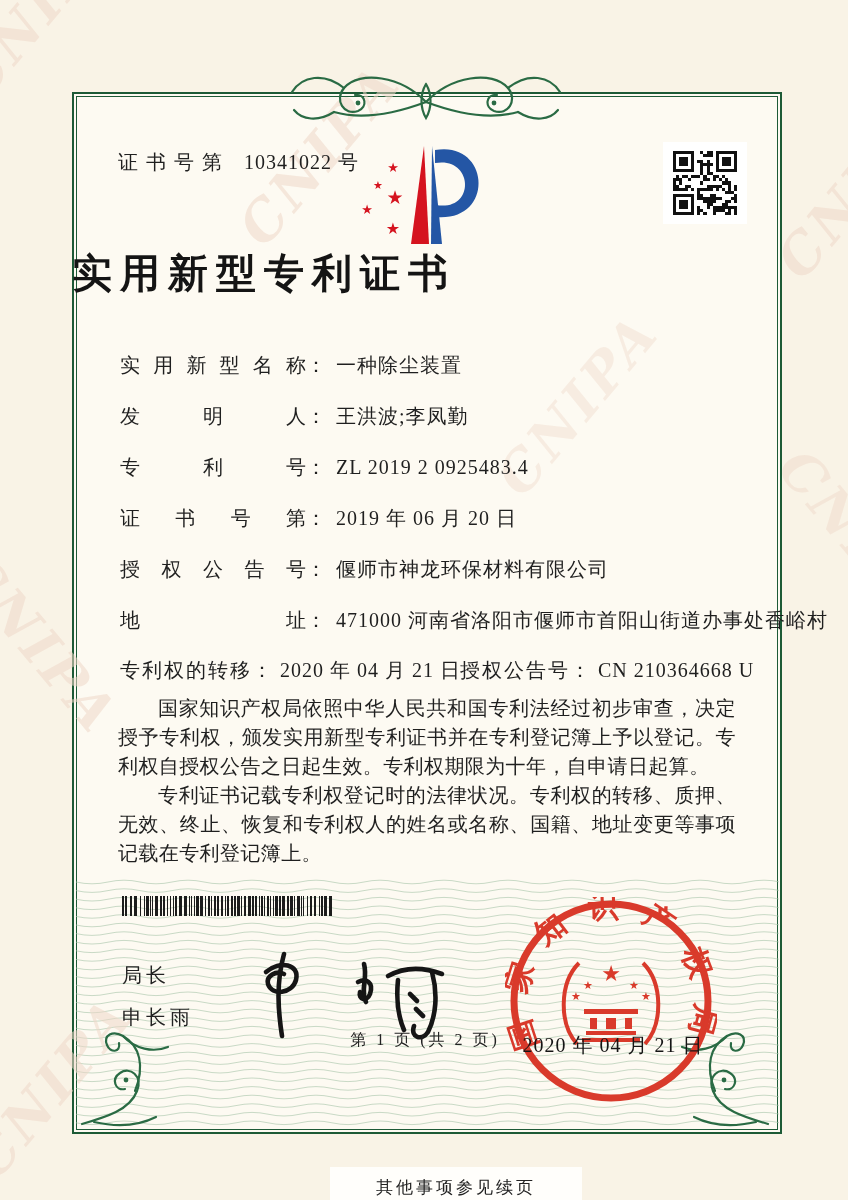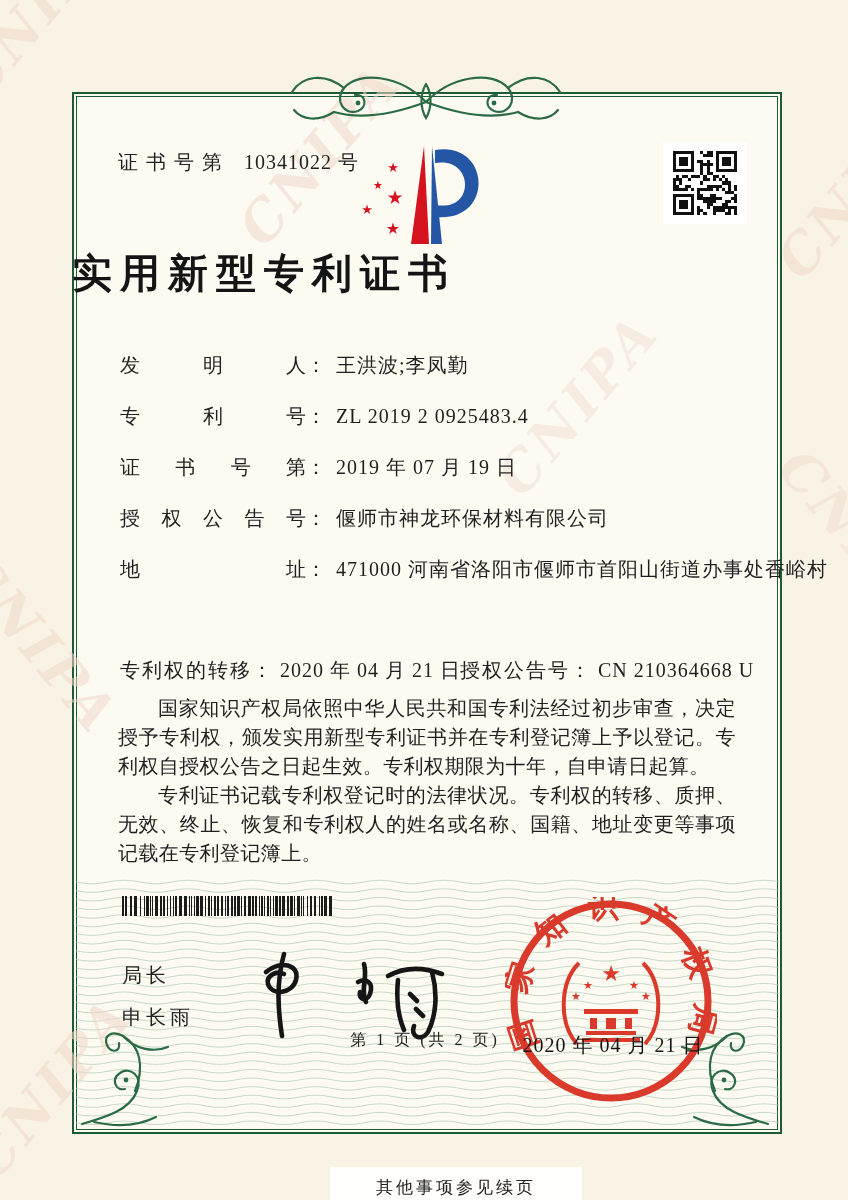--- a/index.html
+++ b/index.html
@@ -300,27 +300,30 @@
       <rect x="0" y="14" width="7" height="7"></rect>
       <rect x="1" y="15" width="5" height="5" fill="#fff"></rect>
       <rect x="2" y="16" width="3" height="3"></rect>
     </svg>
 </div>
 
 <div class="doc-title">实用新型专利证书</div>
 
 <div class="fields">
   <div class="f-row">
+    <span class="f-label">实用新型名称</span><span>：</span><span class="f-value">一种除尘装置</span>
+  </div>
+  <div class="f-row">
     <span class="f-label">发明人</span><span>：</span><span class="f-value">王洪波;李凤勤</span>
   </div>
   <div class="f-row">
     <span class="f-label">专利号</span><span>：</span><span class="f-value">ZL 2019 2 0925483.4</span>
   </div>
   <div class="f-row">
-    <span class="f-label">证书号第</span><span>：</span><span class="f-value">2019 年 07 月 19 日</span>
+    <span class="f-label">证书号第</span><span>：</span><span class="f-value">2019 年 06 月 20 日</span>
   </div>
   <div class="f-row">
     <span class="f-label">授权公告号</span><span>：</span><span class="f-value">偃师市神龙环保材料有限公司</span>
   </div>
   <div class="f-row">
     <span class="f-label">地址</span><span>：</span><span class="f-value">471000 河南省洛阳市偃师市首阳山街道办事处香峪村</span>
   </div>
 </div>
 
 <div class="grant-row">

